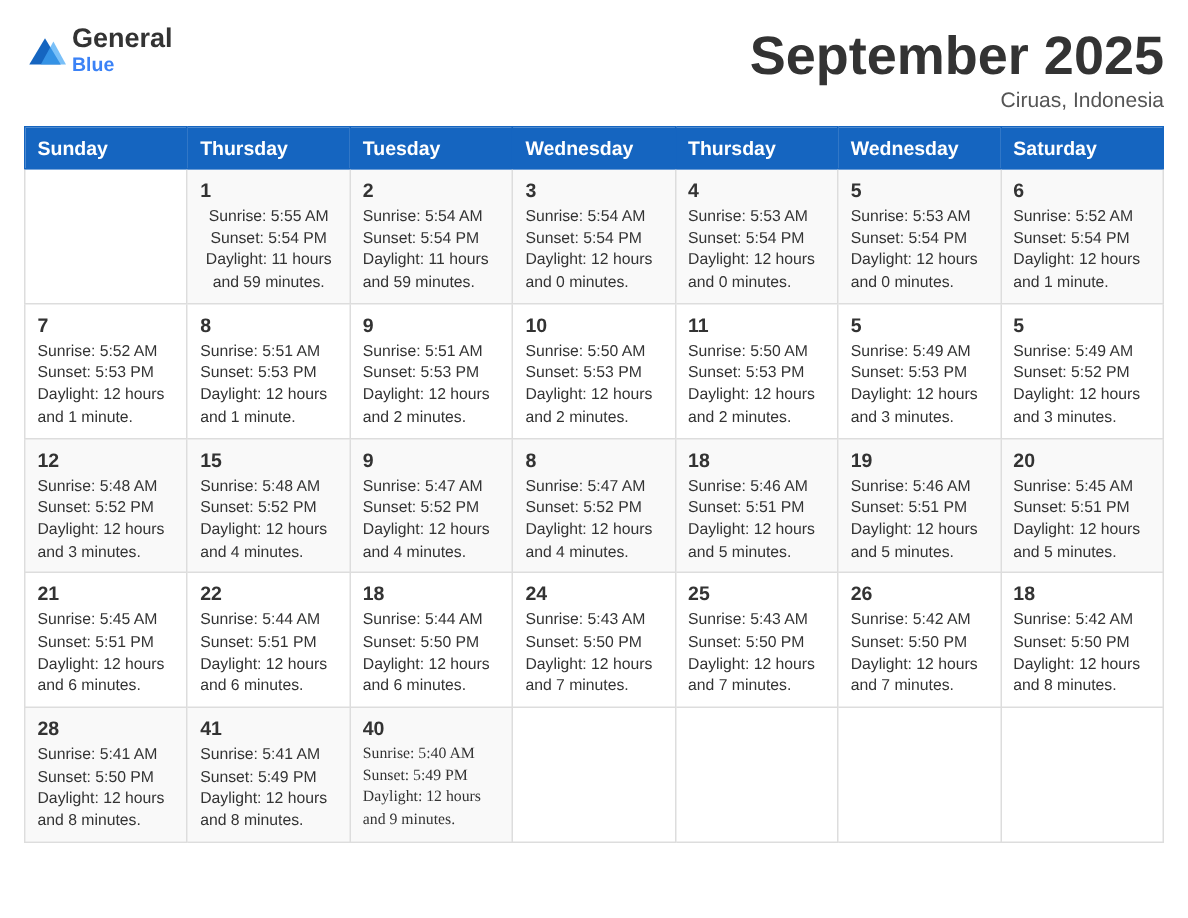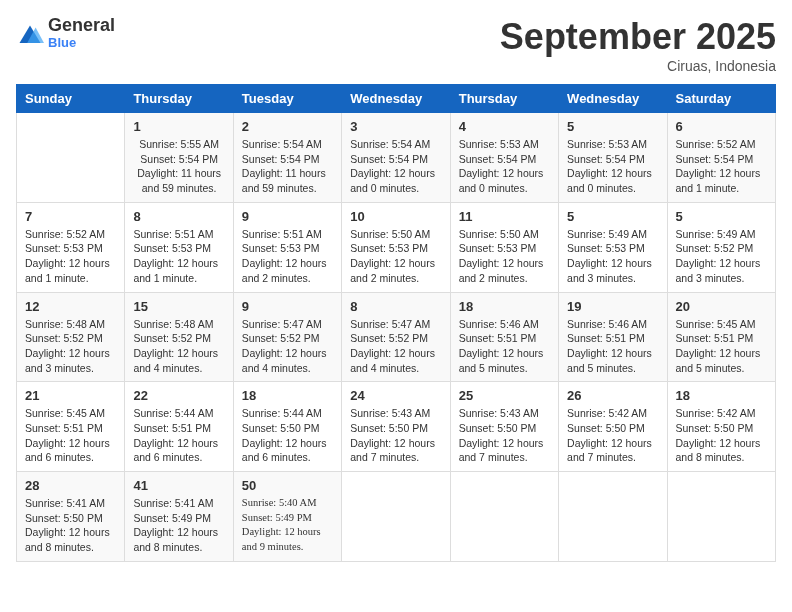--- a/index.html
+++ b/index.html
@@ -333,21 +333,21 @@
 and 8 minutes.</div>
         </td>
         <td>
           <span class="day-number">41</span>
           <div class="day-info" style="white-space: pre-line;">Sunrise: 5:41 AM
 Sunset: 5:49 PM
 Daylight: 12 hours
 and 8 minutes.</div>
         </td>
         <td>
-          <span class="day-number">50</span>
+          <span class="day-number">40</span>
           <div class="day-info" style="white-space: pre-line; font-family: Liberation Serif, serif;">Sunrise: 5:40 AM
 Sunset: 5:49 PM
 Daylight: 12 hours
 and 9 minutes.</div>
         </td>
         <td class="empty-cell"></td>
         <td class="empty-cell"></td>
         <td class="empty-cell"></td>
         <td class="empty-cell"></td>
       </tr>

